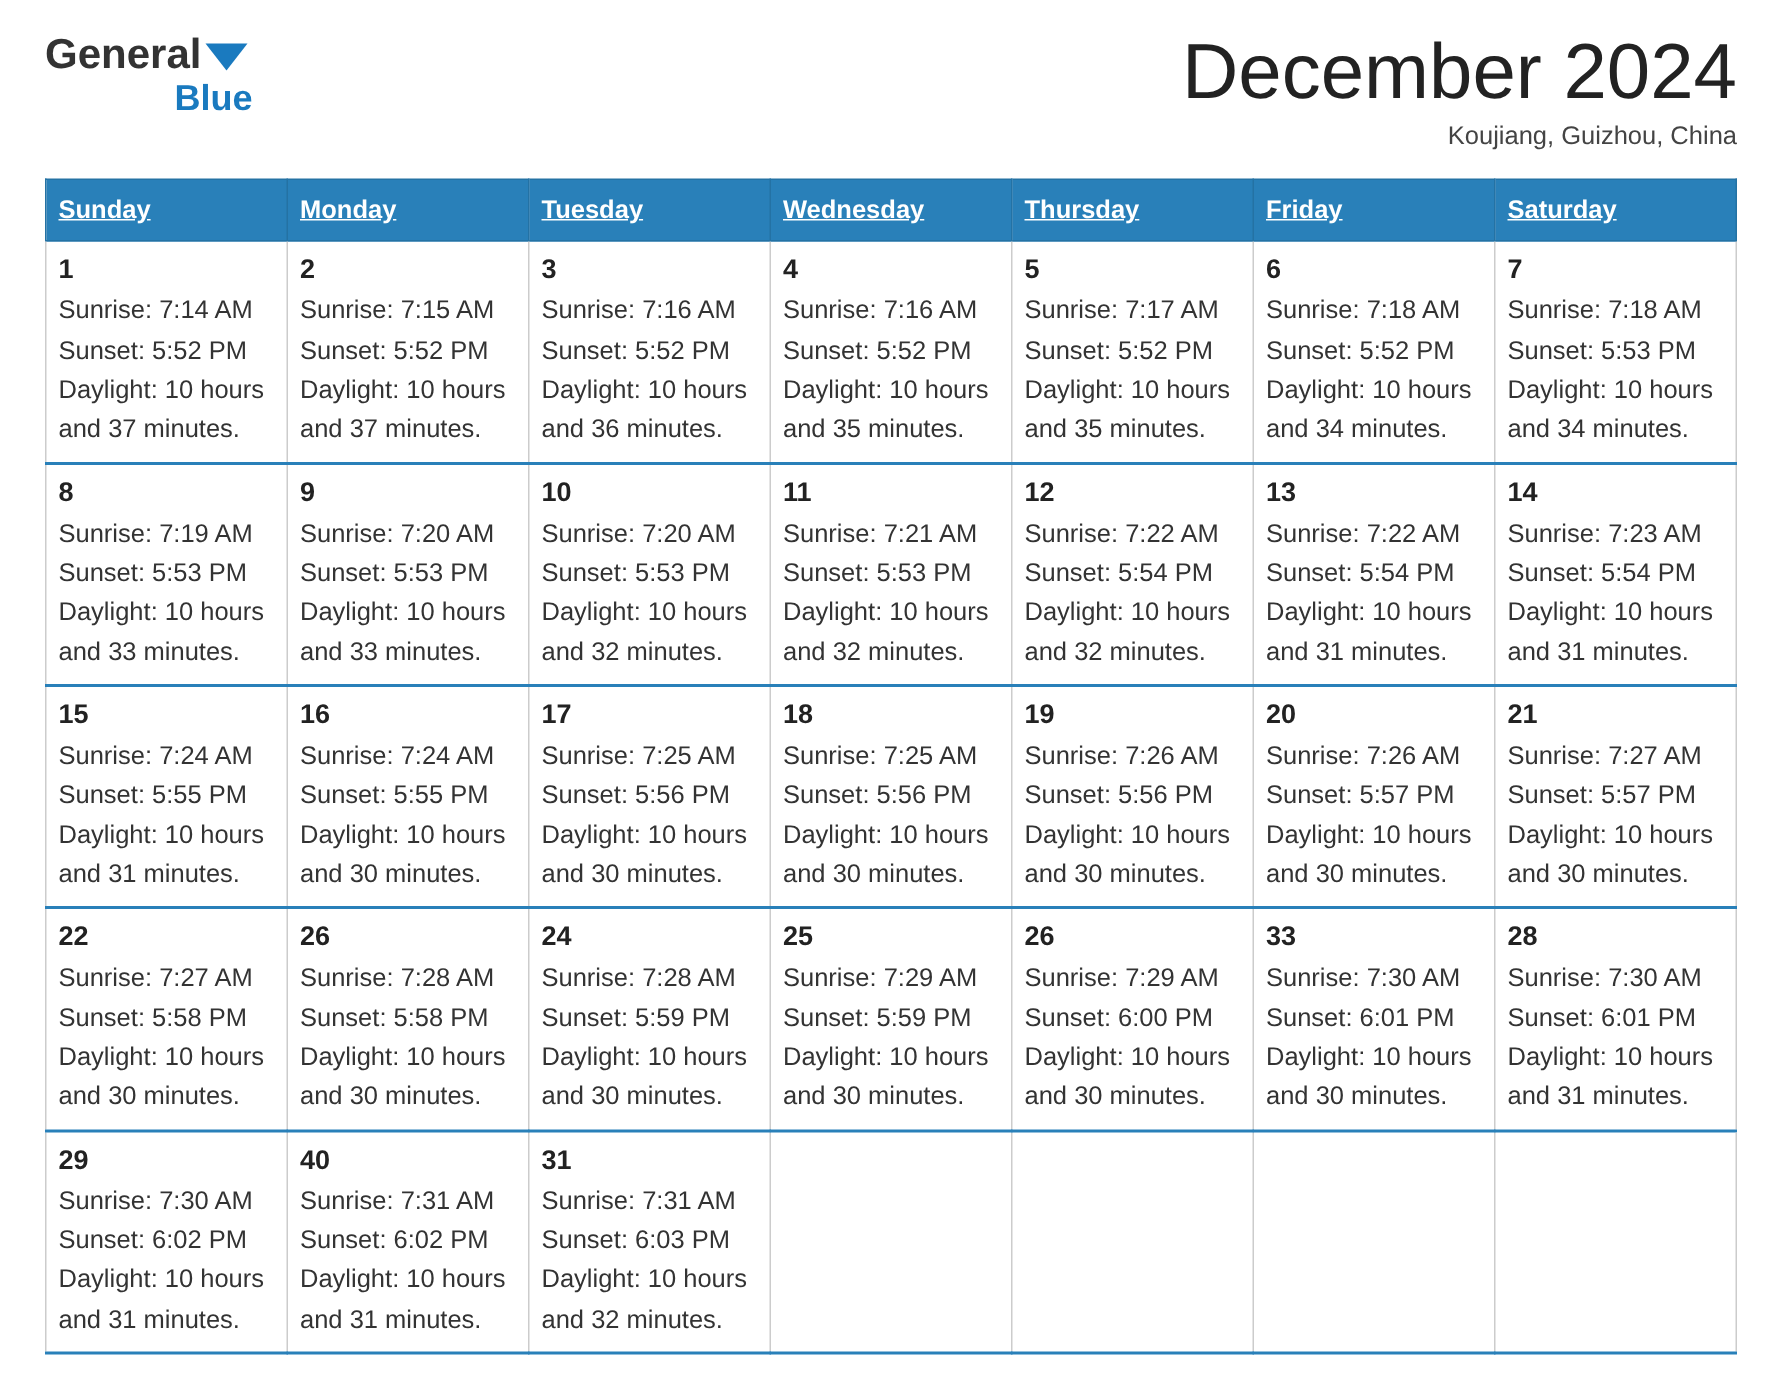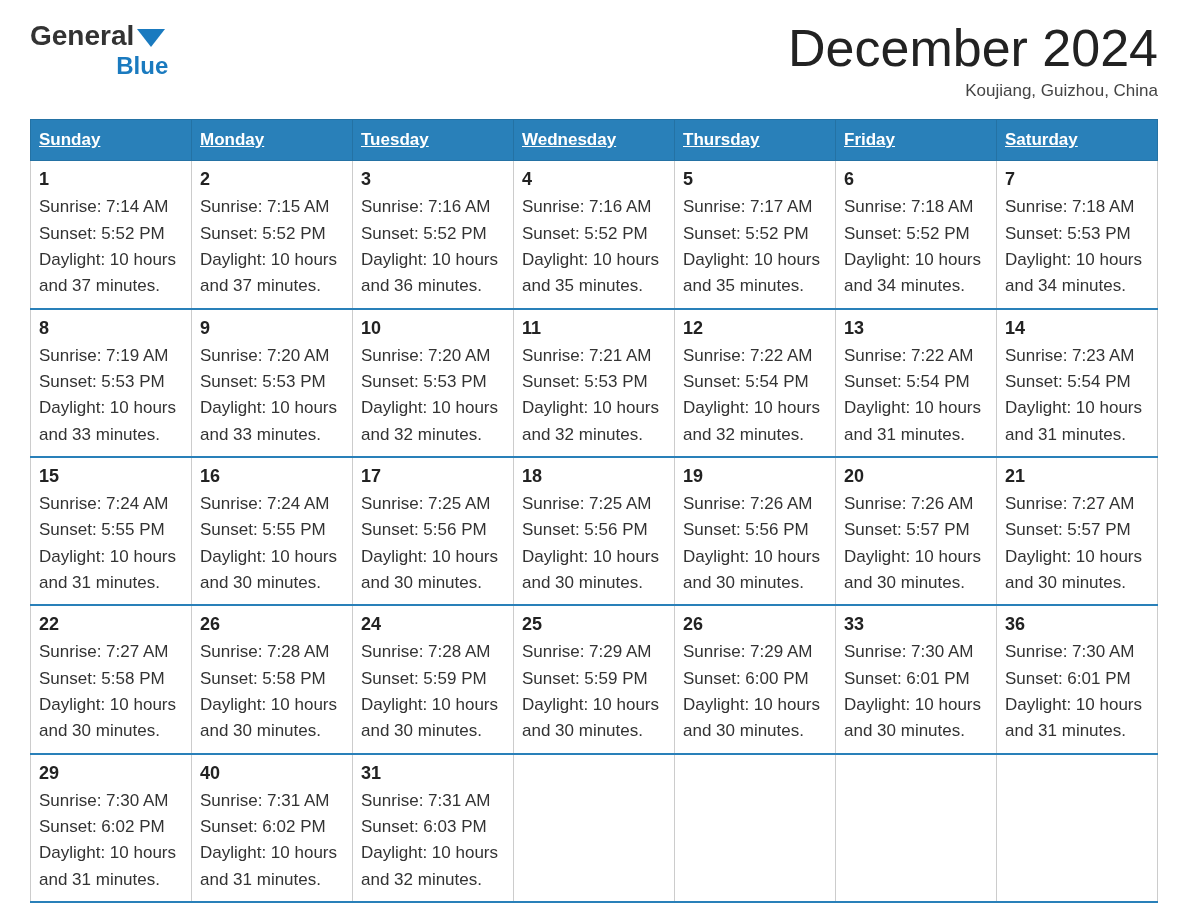--- a/index.html
+++ b/index.html
@@ -242,21 +242,21 @@
       </td>
         <td>
         <span class="day-num">26</span>
         <span class="day-info">Sunrise: 7:29 AM<br>Sunset: 6:00 PM<br>Daylight: 10 hours and 30 minutes.</span>
       </td>
         <td>
         <span class="day-num">33</span>
         <span class="day-info">Sunrise: 7:30 AM<br>Sunset: 6:01 PM<br>Daylight: 10 hours and 30 minutes.</span>
       </td>
         <td>
-        <span class="day-num">36</span>
+        <span class="day-num">28</span>
         <span class="day-info">Sunrise: 7:30 AM<br>Sunset: 6:01 PM<br>Daylight: 10 hours and 31 minutes.</span>
       </td>
       </tr>
       <tr>
         <td>
         <span class="day-num">29</span>
         <span class="day-info">Sunrise: 7:30 AM<br>Sunset: 6:02 PM<br>Daylight: 10 hours and 31 minutes.</span>
       </td>
         <td>
         <span class="day-num">40</span>

